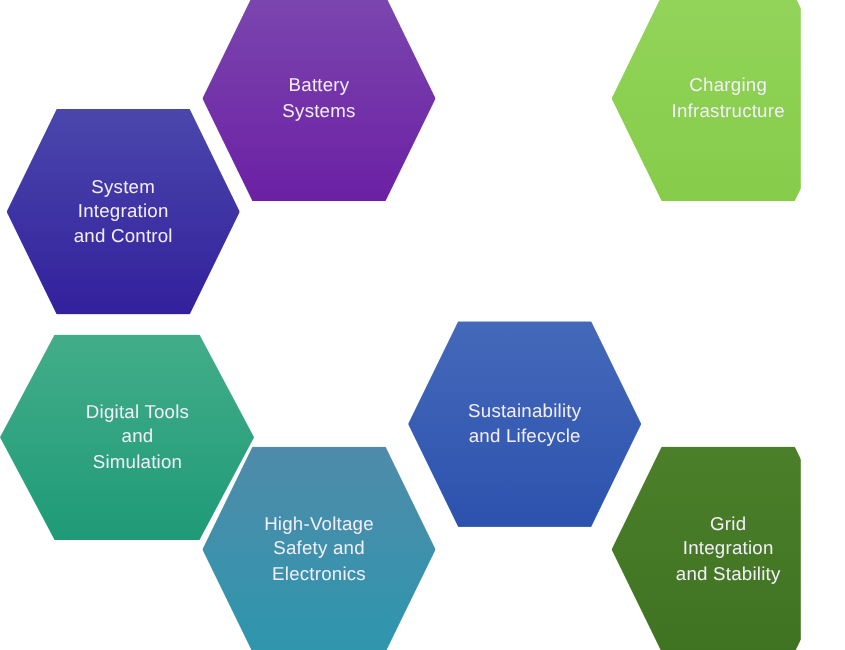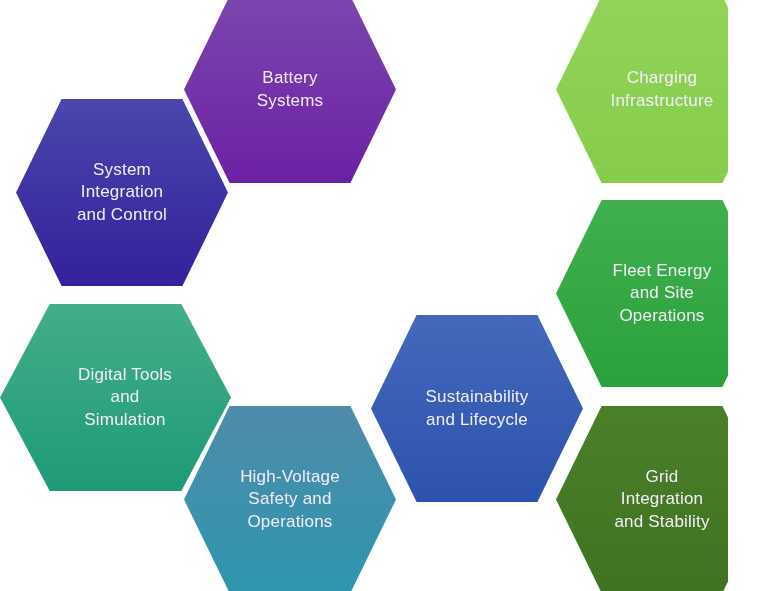--- a/index.html
+++ b/index.html
@@ -41,48 +41,43 @@
   <div class="hex" style="left: 184px; top: -4px; background: linear-gradient(rgb(123, 70, 174), rgb(108, 32, 164));">
     <span class="hex-label">Battery
 Systems</span>
   </div>
 
   <div class="hex" style="left: 556px; top: -4px; background: linear-gradient(rgb(146, 212, 90), rgb(134, 204, 73));">
     <span class="hex-label">Charging
 Infrastructure</span>
   </div>
 
-  <div class="hex" style="left: 16px; top: 99px; background: linear-gradient(rgb(74, 71, 172), rgb(51, 32, 156));">
+  <div class="hex" style="left: 6px; top: 99px; background: linear-gradient(rgb(74, 71, 172), rgb(51, 32, 156));">
     <span class="hex-label">System
 Integration
 and Control</span>
   </div>
 
 
-  <div class="hex" style="left: 556px; top: 200px; background: linear-gradient(rgb(65, 175, 79), rgb(42, 161, 60));">
-    <span class="hex-label">Fleet Energy
-and Site
-Operations</span>
-  </div>
 
   <div class="hex" style="left: 0px; top: 304px; background: linear-gradient(rgb(67, 173, 137), rgb(31, 154, 119)); padding-left: 19px;">
     <span class="hex-label">Digital Tools
 and
 Simulation</span>
   </div>
 
-  <div class="hex" style="left: 371px; top: 315px; background: linear-gradient(rgb(68, 105, 186), rgb(44, 82, 174));">
+  <div class="hex" style="left: 371px; top: 292px; background: linear-gradient(rgb(68, 105, 186), rgb(44, 82, 174));">
     <span class="hex-label">Sustainability
 and Lifecycle</span>
   </div>
 
   <div class="hex" style="left: 184px; top: 406px; background: linear-gradient(rgb(79, 139, 170), rgb(46, 150, 173));">
     <span class="hex-label">High-Voltage
 Safety and
-Operations</span>
+Electronics</span>
   </div>
 
   <div class="hex" style="left: 556px; top: 406px; background: linear-gradient(rgb(76, 127, 41), rgb(63, 115, 34));">
     <span class="hex-label">Grid
 Integration
 and Stability</span>
   </div>
 
 </div>
 

